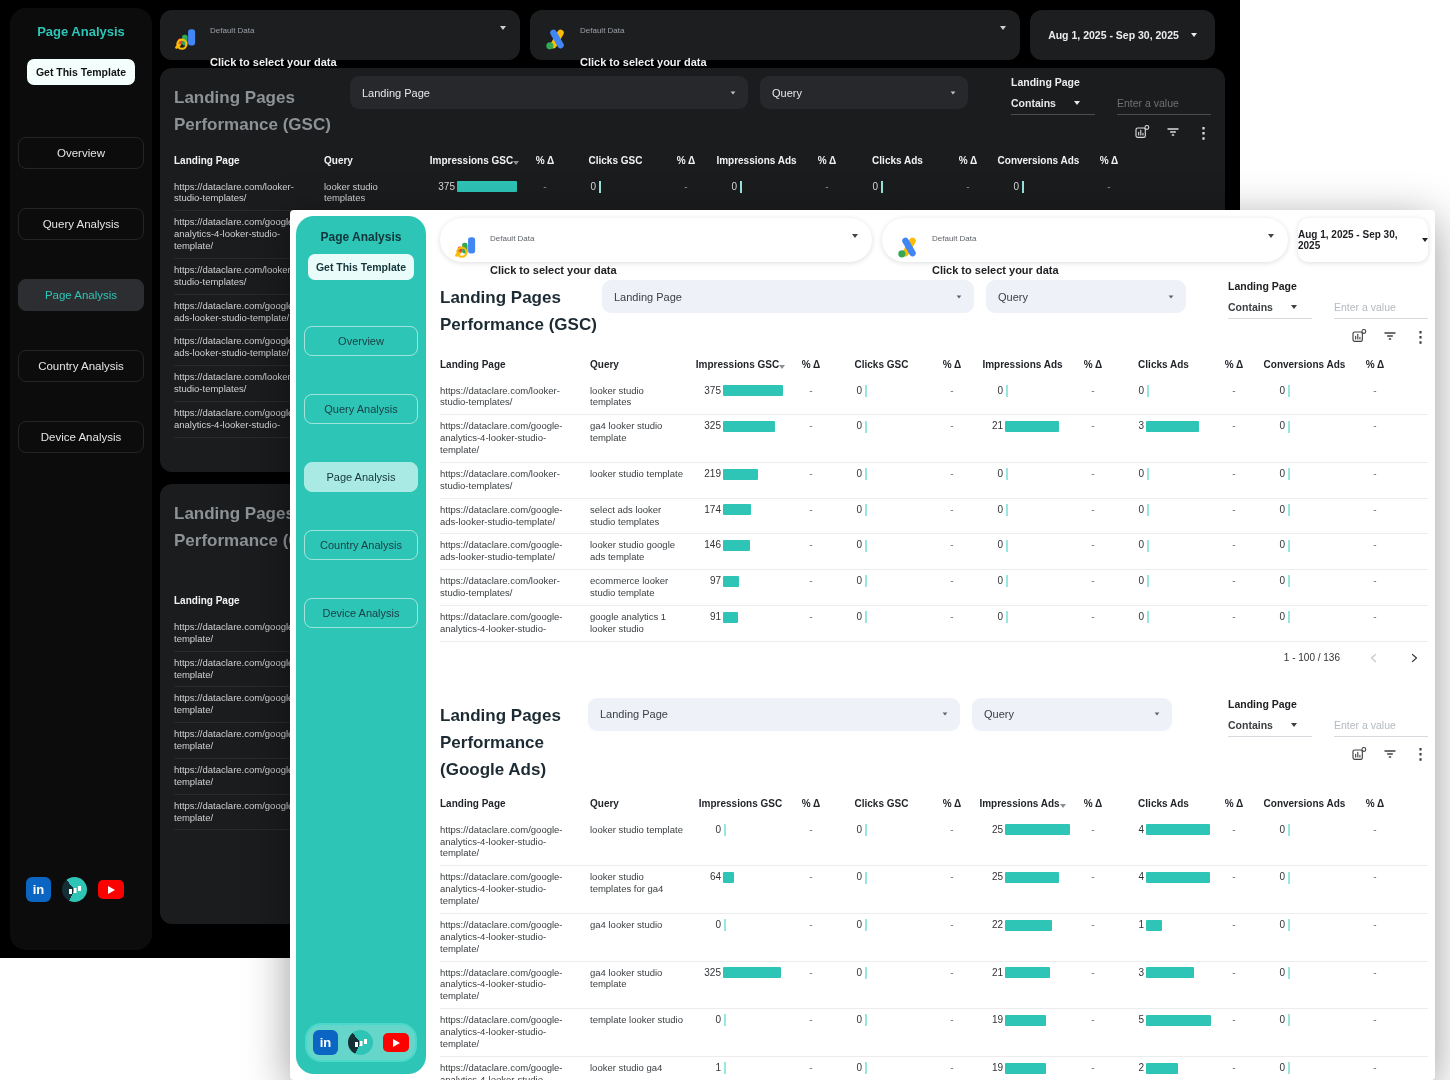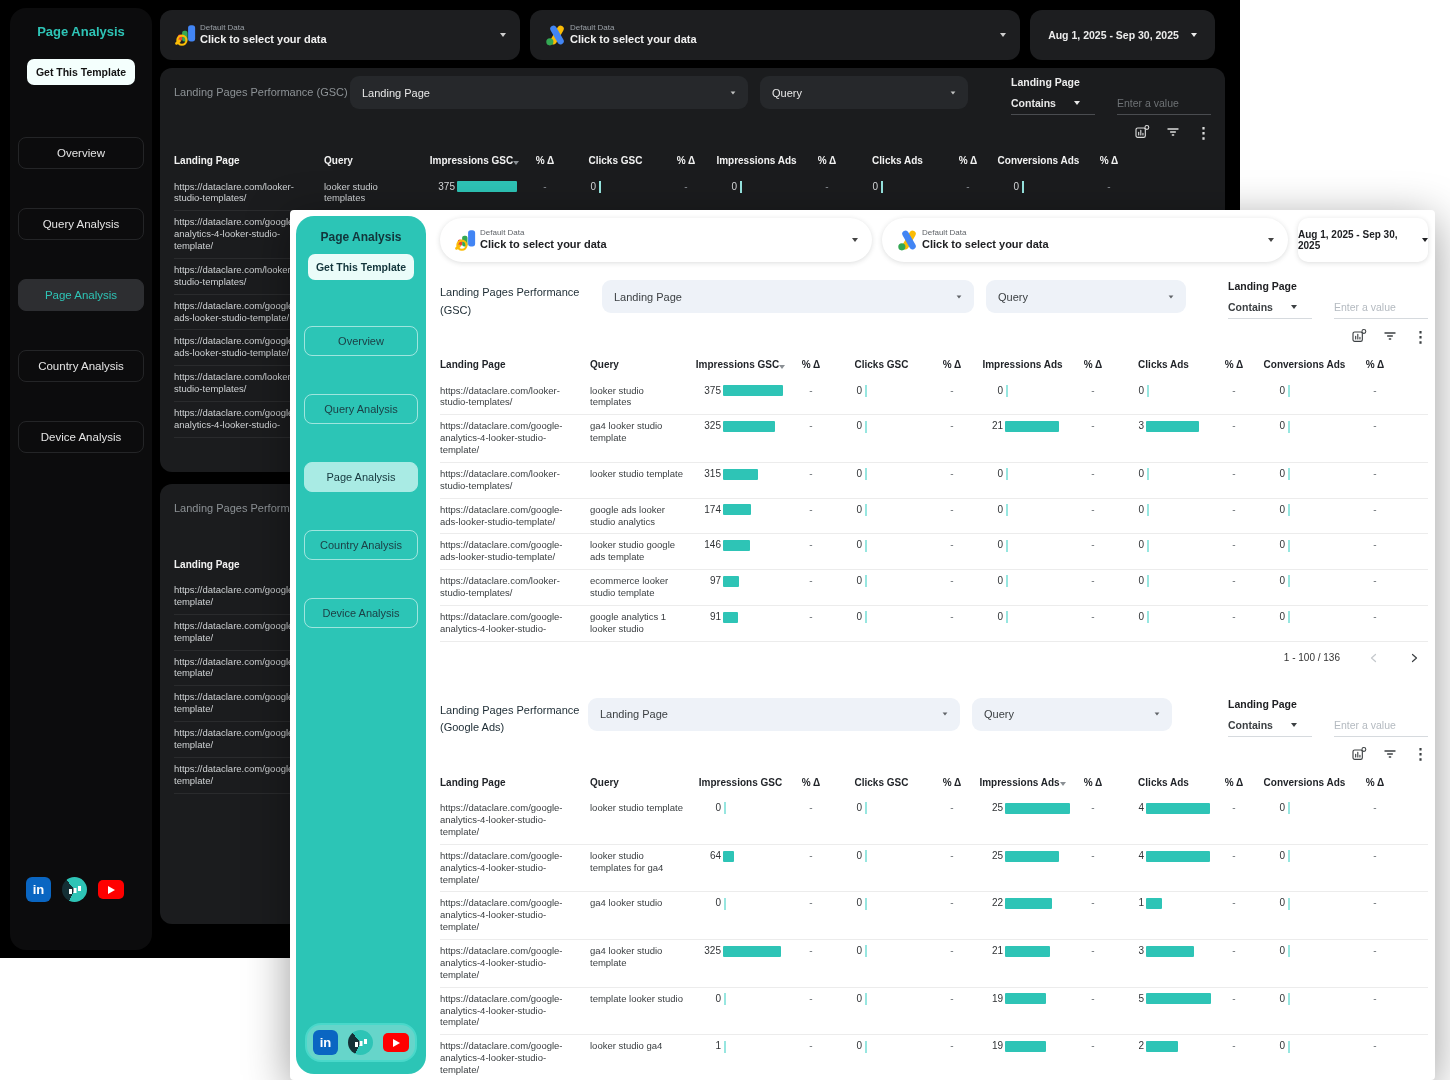--- a/index.html
+++ b/index.html
@@ -21,37 +21,37 @@
 
   .li-icon { width:25px; height:25px; background:#0a66c2; border-radius:6px; color:#fff; display:flex; align-items:center; justify-content:center; }
   .li-icon::after { content:"in"; font-size:13px; font-weight:bold; }
   .dc-icon { width:25px; height:25px; border-radius:50%; background:conic-gradient(from 205deg, #142f35 0 115deg, #2ec4b6 115deg 360deg); position:relative; }
   .dc-icon::after { content:""; position:absolute; left:7px; bottom:8px; width:3px; height:5px; background:#fff; box-shadow:4.5px -1px 0 0 #fff, 9px -3px 0 0 #fff; }
   .yt-icon { width:26px; height:19px; background:#f00; border-radius:5px; display:flex; align-items:center; justify-content:center; }
   .yt-play { width:0; height:0; border-top:4px solid transparent; border-bottom:4px solid transparent; border-left:7px solid #fff; }
 
   .d-main { position:absolute; left:160px; top:10px; width:1065px; }
   .d-topbar { display:flex; gap:10px; height:50px; }
-  .sel-card { display:flex; align-items:center; padding:0 14px; border-radius:12px; }
+  .sel-card { display:flex; gap:10px; padding:16px 14px; border-radius:12px; }
   .d-topbar .sel-card { background:#1d1e20; }
   .sel-1 { width:360px; } .sel-2 { width:490px; }
   .src-text { display:flex; flex-direction:column; line-height:1.25; }
   .src-label { font-size:8px; }
-  .src-sub { font-size:11px; font-weight:bold; }
+  .src-sub { font-size:11px; font-weight:bold;margin-top:20px; }
   .d-topbar .src-label { color:#9aa0a6; } .d-topbar .src-sub { color:#f1f1f1; }
   .sel-caret { margin-left:auto; }
   .d-topbar .sel-caret { color:#cfcfcf; }
   .date-card { border-radius:12px; display:flex; align-items:center; justify-content:center; gap:12px; font-size:10.5px; font-weight:bold; }
   .d-topbar .date-card { width:185px; background:#1d1e20; color:#ececec; }
 
   .d-card { margin-top:8px; background:#1b1c1e; border-radius:12px; padding:8px 14px; position:relative; overflow:hidden; }
   .d-card.gsc { height:404px; }
   .d-card.ads { height:440px; margin-top:12px; }
   .card-controls { display:flex; align-items:flex-start; }
-  .card-title { width:176px; font-size:11px; font-weight:normal; padding-top:8px; line-height:1.6; }
+  .card-title { width:176px; font-size:17px; font-weight:bold; padding-top:8px; line-height:1.6; }
   .d-card .card-title { color:#8d9296; }
   .pill { height:33px; border-radius:9px; display:flex; align-items:center; padding:0 12px; font-size:11px; cursor:pointer; }
   .d-card .pill { background:#26282b; color:#e8e8e8; }
   .pill .caret { margin-left:auto; opacity:.8; transform:scale(.8); }
   .pill-landing { width:398px; } .pill-query { width:208px; margin-left:12px; }
 
   .filter-block { width:200px; margin-left:auto; }
   .f-label { font-size:10.5px; font-weight:bold; margin-bottom:9px; }
   .d-card .f-label { color:#ececec; }
   .f-row { display:flex; gap:22px; }
@@ -498,21 +498,21 @@
             <div class="c-met cell">
               <span class="mnum">0</span>
               <div class="tick"></div>
             </div>
             <div class="c-delta cell delta-val">-</div>
           </div>
           <div class="trow">
             <div class="c-url cell">https://dataclare.com/looker-studio-templates/</div>
             <div class="c-query cell">looker studio template</div>
             <div class="c-met cell">
-              <span class="mnum">315</span>
+              <span class="mnum">219</span>
               <div class="bar" style="width: 35px;"></div>
             </div>
             <div class="c-delta cell delta-val">-</div>
             <div class="c-met cell">
               <span class="mnum">0</span>
               <div class="tick"></div>
             </div>
             <div class="c-delta cell delta-val">-</div>
             <div class="c-met cell">
               <span class="mnum">0</span>
@@ -525,21 +525,21 @@
             </div>
             <div class="c-delta cell delta-val">-</div>
             <div class="c-met cell">
               <span class="mnum">0</span>
               <div class="tick"></div>
             </div>
             <div class="c-delta cell delta-val">-</div>
           </div>
           <div class="trow">
             <div class="c-url cell">https://dataclare.com/google-ads-looker-studio-template/</div>
-            <div class="c-query cell">google ads looker studio analytics</div>
+            <div class="c-query cell">select ads looker studio templates</div>
             <div class="c-met cell">
               <span class="mnum">174</span>
               <div class="bar" style="width: 27.8px;"></div>
             </div>
             <div class="c-delta cell delta-val">-</div>
             <div class="c-met cell">
               <span class="mnum">0</span>
               <div class="tick"></div>
             </div>
             <div class="c-delta cell delta-val">-</div>

